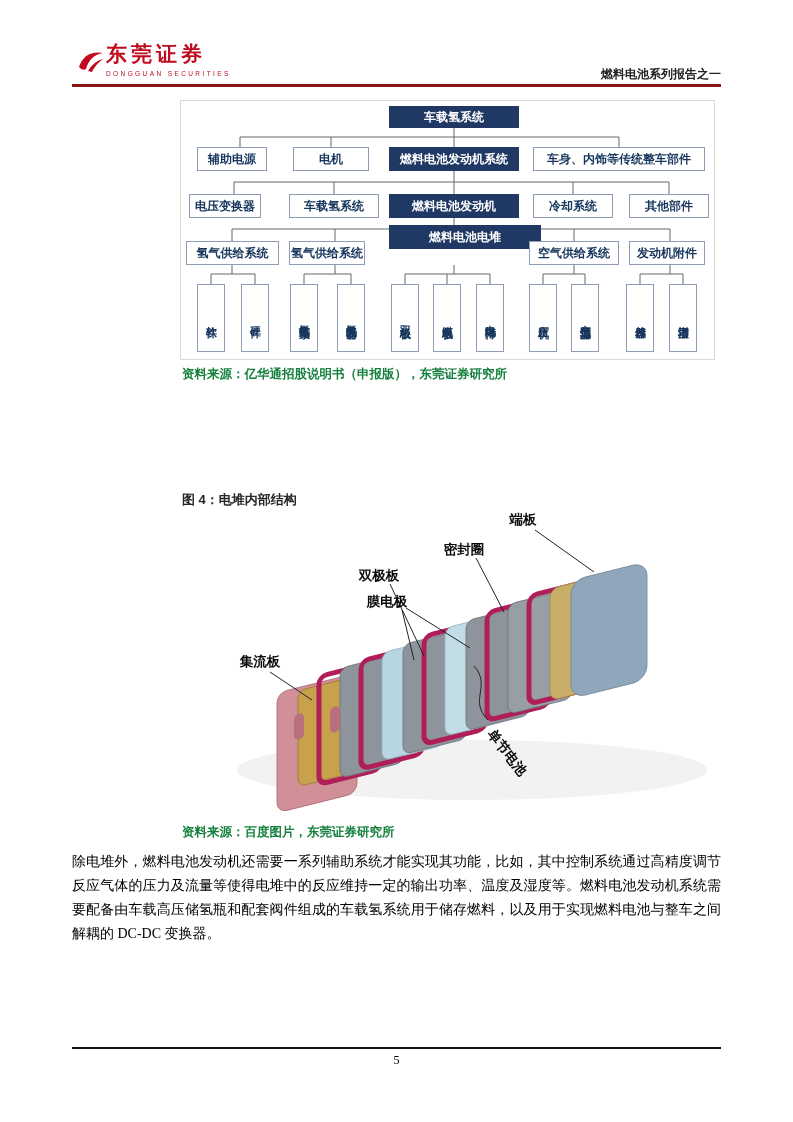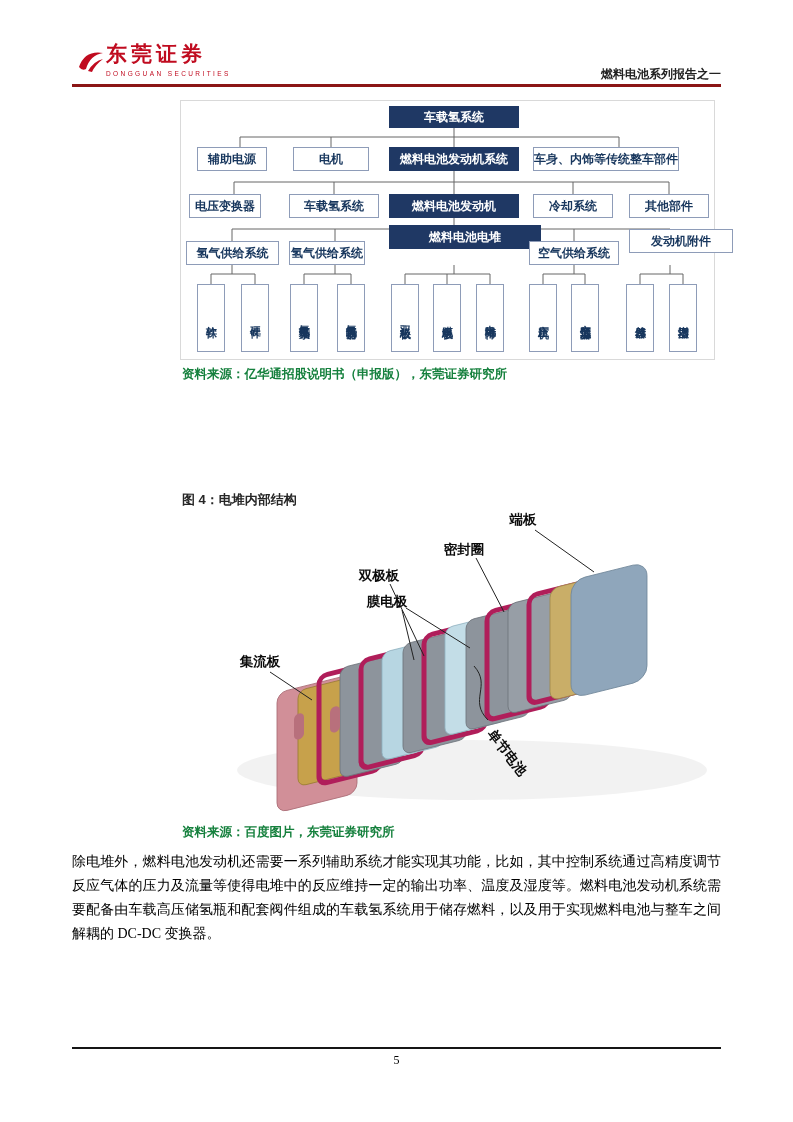--- a/index.html
+++ b/index.html
@@ -70,33 +70,33 @@
         M273 164 V173 M224 173 H309 M224 173 V183 M266 173 V183 M309 173 V183
         M393 164 V173 M362 173 H404 M362 173 V183 M404 173 V183
         M489 164 V173 M459 173 H502 M459 173 V183 M502 173 V183"></path>
     </svg>
 
     <div class="ob dark" style="left:208px;top:5px;width:130px;height:22px">车载氢系统</div>
 
     <div class="ob light" style="left:16px;top:46px;width:70px">辅助电源</div>
     <div class="ob light" style="left:112px;top:46px;width:76px">电机</div>
     <div class="ob dark" style="left:208px;top:46px;width:130px">燃料电池发动机系统</div>
-    <div class="ob light" style="left:352px;top:46px;width:146px">车身、内饰等传统整车部件</div>
+    <div class="ob light" style="left:352px;top:46px;width:172px">车身、内饰等传统整车部件</div>
 
     <div class="ob light" style="left:8px;top:93px;width:72px">电压变换器</div>
     <div class="ob light" style="left:108px;top:93px;width:90px">车载氢系统</div>
     <div class="ob dark" style="left:208px;top:93px;width:130px">燃料电池发动机</div>
     <div class="ob light" style="left:352px;top:93px;width:80px">冷却系统</div>
     <div class="ob light" style="left:448px;top:93px;width:80px">其他部件</div>
 
     <div class="ob light" style="left:5px;top:140px;width:93px">氢气供给系统</div>
     <div class="ob light" style="left:108px;top:140px;width:76px">氢气供给系统</div>
     <div class="ob dark" style="left:208px;top:124px;width:152px">燃料电池电堆</div>
     <div class="ob light" style="left:348px;top:140px;width:90px">空气供给系统</div>
-    <div class="ob light" style="left:448px;top:128px;width:104px">发动机附件</div>
+    <div class="ob light" style="left:448px;top:140px;width:76px">发动机附件</div>
 
     <div class="vb" style="left:16px">软件</div>
     <div class="vb" style="left:60px">硬件</div>
     <div class="vb" style="left:109px">氢气循环泵</div>
     <div class="vb" style="left:156px">氢气喷射器</div>
     <div class="vb" style="left:210px">双极板</div>
     <div class="vb" style="left:252px">膜电极</div>
     <div class="vb" style="left:295px">电堆附件</div>
     <div class="vb" style="left:348px">空压机</div>
     <div class="vb" style="left:390px">空气过滤器</div>

